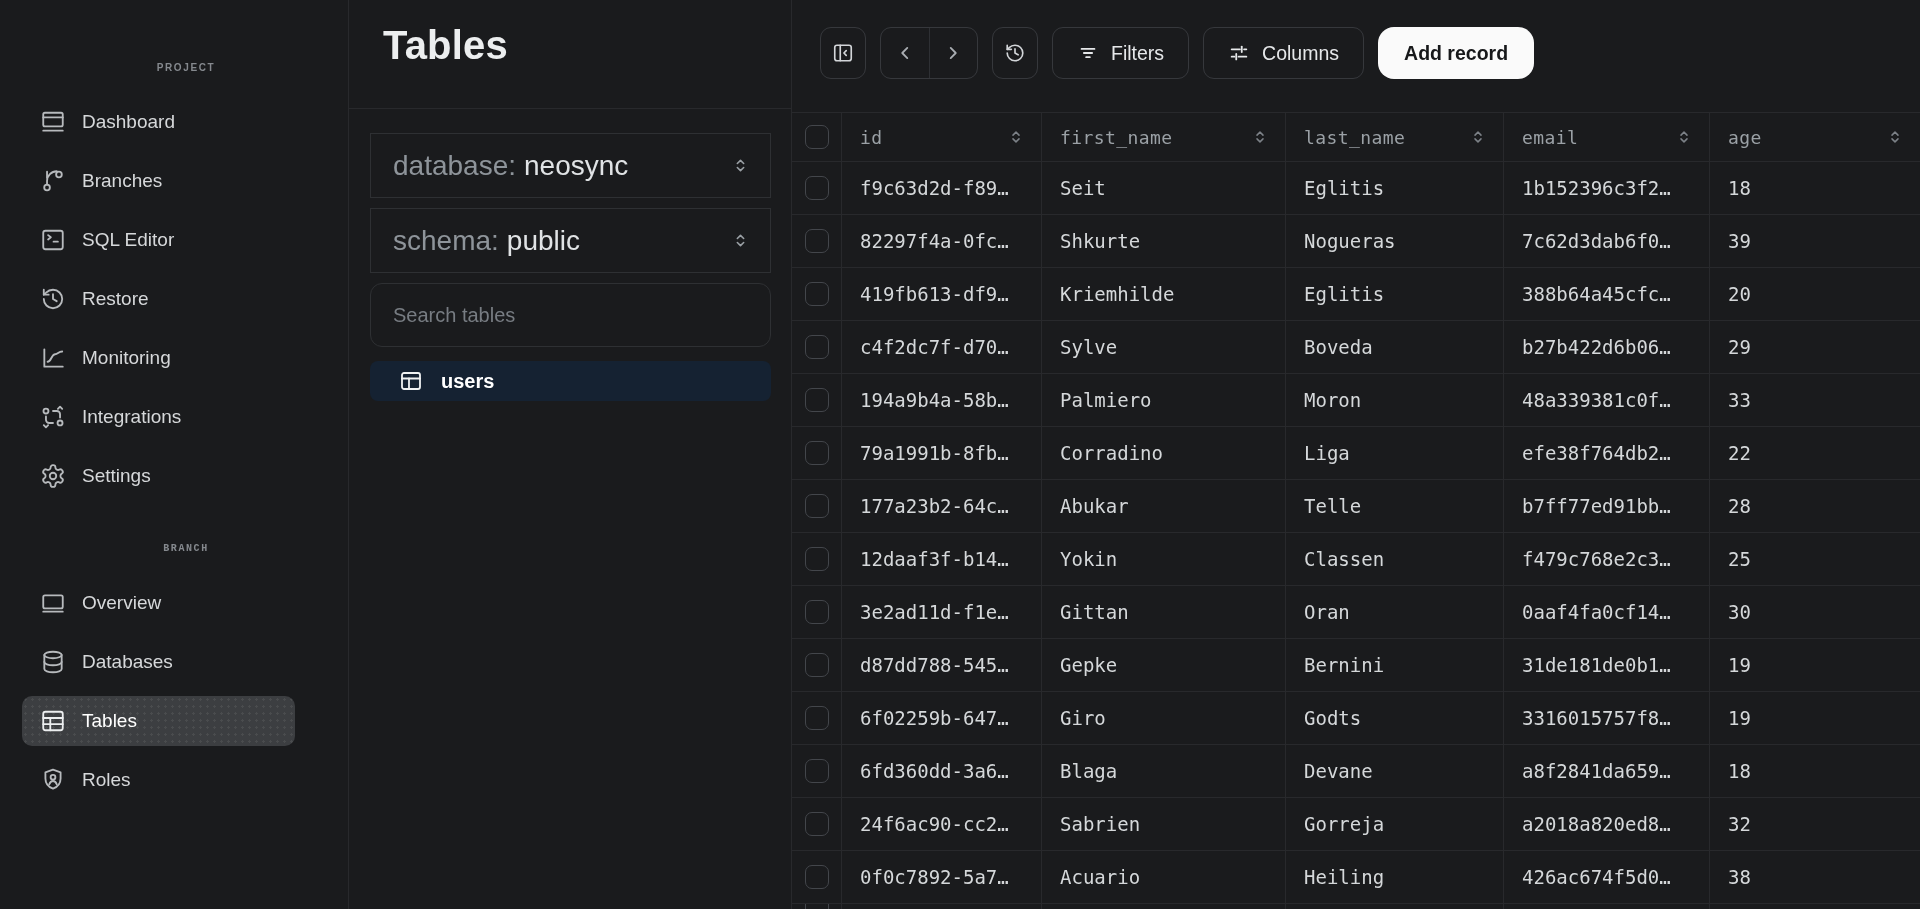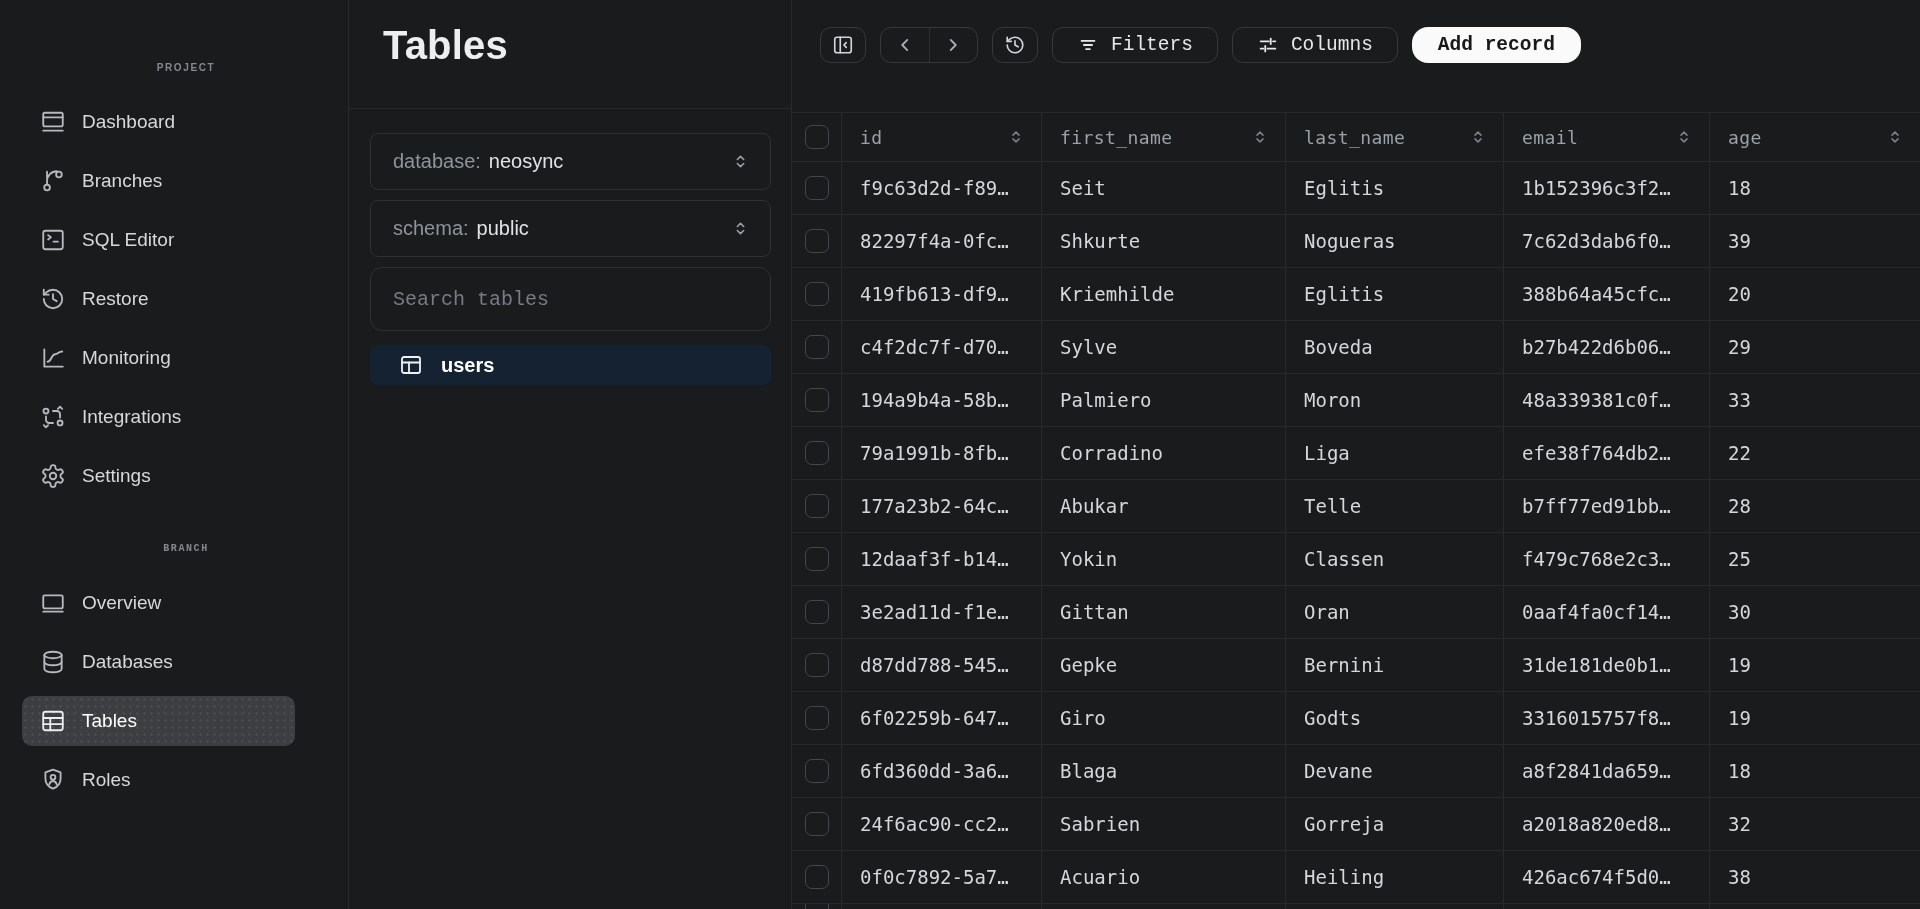--- a/index.html
+++ b/index.html
@@ -52,47 +52,47 @@
 
   
   .panel{width:443px;min-width:443px;border-right:1px solid var(--panel-border);height:100%;}
   .panel-title{
     margin:20px 0 0 34px;font-size:40px;font-weight:700;color:#eceeef;letter-spacing:0.2px;
     line-height:50px;
   }
   .panel-divider{margin-top:38px;border-bottom:1px solid var(--panel-border);}
   .panel-controls{padding:24px 20px 0 21px;}
   .select-box{
-    height:57px;border:1px solid #2e3033;border-radius:8px;margin-bottom:10px;
+    height:65px;border:1px solid #2e3033;border-radius:0;margin-bottom:10px;
     display:flex;align-items:center;justify-content:space-between;
-    padding:0 20px 0 22px;font-size:20px;cursor:pointer;
+    padding:0 20px 0 22px;font-size:28px;cursor:pointer;
   }
   .select-box .lbl{color:#8e949a;}
   .select-box .val{color:#e0e3e5;margin-left:8px;}
   .select-box .chev{color:#9aa0a5;display:flex;}
   .search-box{
     height:64px;border:1px solid #2e3033;border-radius:12px;width:100%;
     background:transparent;color:#e0e3e5;font-size:20px;padding:0 22px;outline:none;
-    font-family:Liberation Mono, monospace;
+    font-family:Liberation Sans, sans-serif;
   }
   .search-box::placeholder{color:#777c82;}
   .table-item{
     margin-top:14px;height:40px;border-radius:8px;background:var(--selected-table-bg);
     display:flex;align-items:center;gap:18px;padding-left:29px;cursor:pointer;
   }
   .table-item .icon{color:#f0f2f3;display:flex;}
   .table-item .name{font-size:20px;font-weight:700;color:#ffffff;}
 
   
   .content{flex:1;height:100%;display:flex;flex-direction:column;min-width:0;}
   .toolbar{display:flex;gap:14px;padding:27px 0 0 28px;height:112px;min-height:112px;align-items:flex-start;}
   .tbtn{
-    height:36px;border:1px solid var(--button-border);border-radius:11px;background:transparent;
+    height:52px;border:1px solid var(--button-border);border-radius:11px;background:transparent;
     color:#d3d6d9;display:flex;align-items:center;justify-content:center;cursor:pointer;
-    font-family:Liberation Mono, monospace;
+    font-family:Liberation Sans, sans-serif;
   }
   .tbtn.square{width:46px;}
   .nav-group{width:98px;padding:0;overflow:hidden;}
   .nav-group .half{width:49px;height:100%;display:flex;align-items:center;justify-content:center;color:#a9adb2;cursor:pointer;}
   .nav-group .half + .half{border-left:1px solid #2e3034;}
   .tbtn.labeled{padding:0 24px;gap:12px;font-size:19.5px;color:#e6e8ea;}
   .tbtn.primary{
     background:var(--add-record-bg);border:none;color:var(--add-record-text);
     font-weight:600;font-size:19.5px;padding:0 26px;border-radius:16px;
   }

